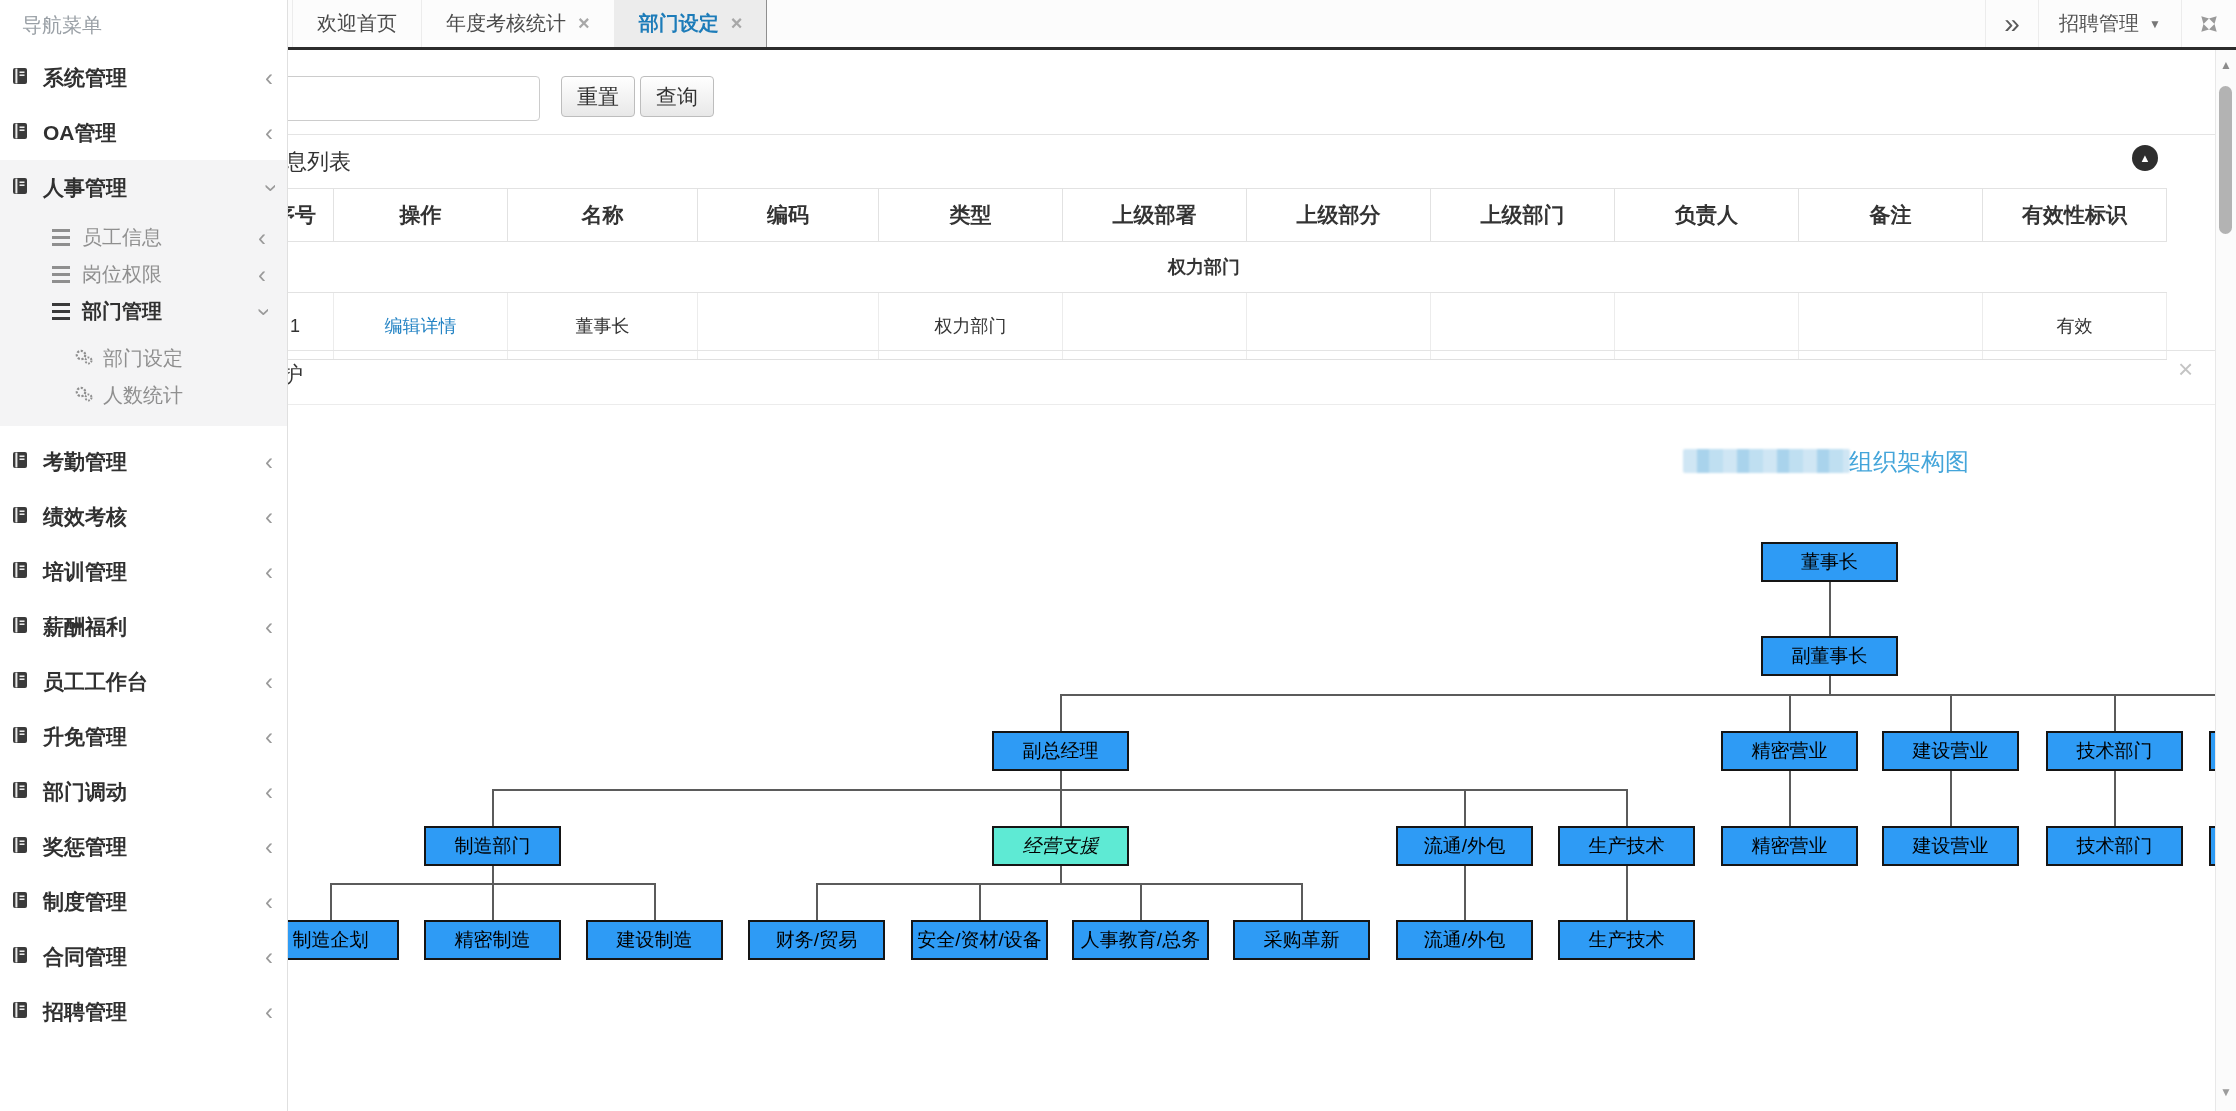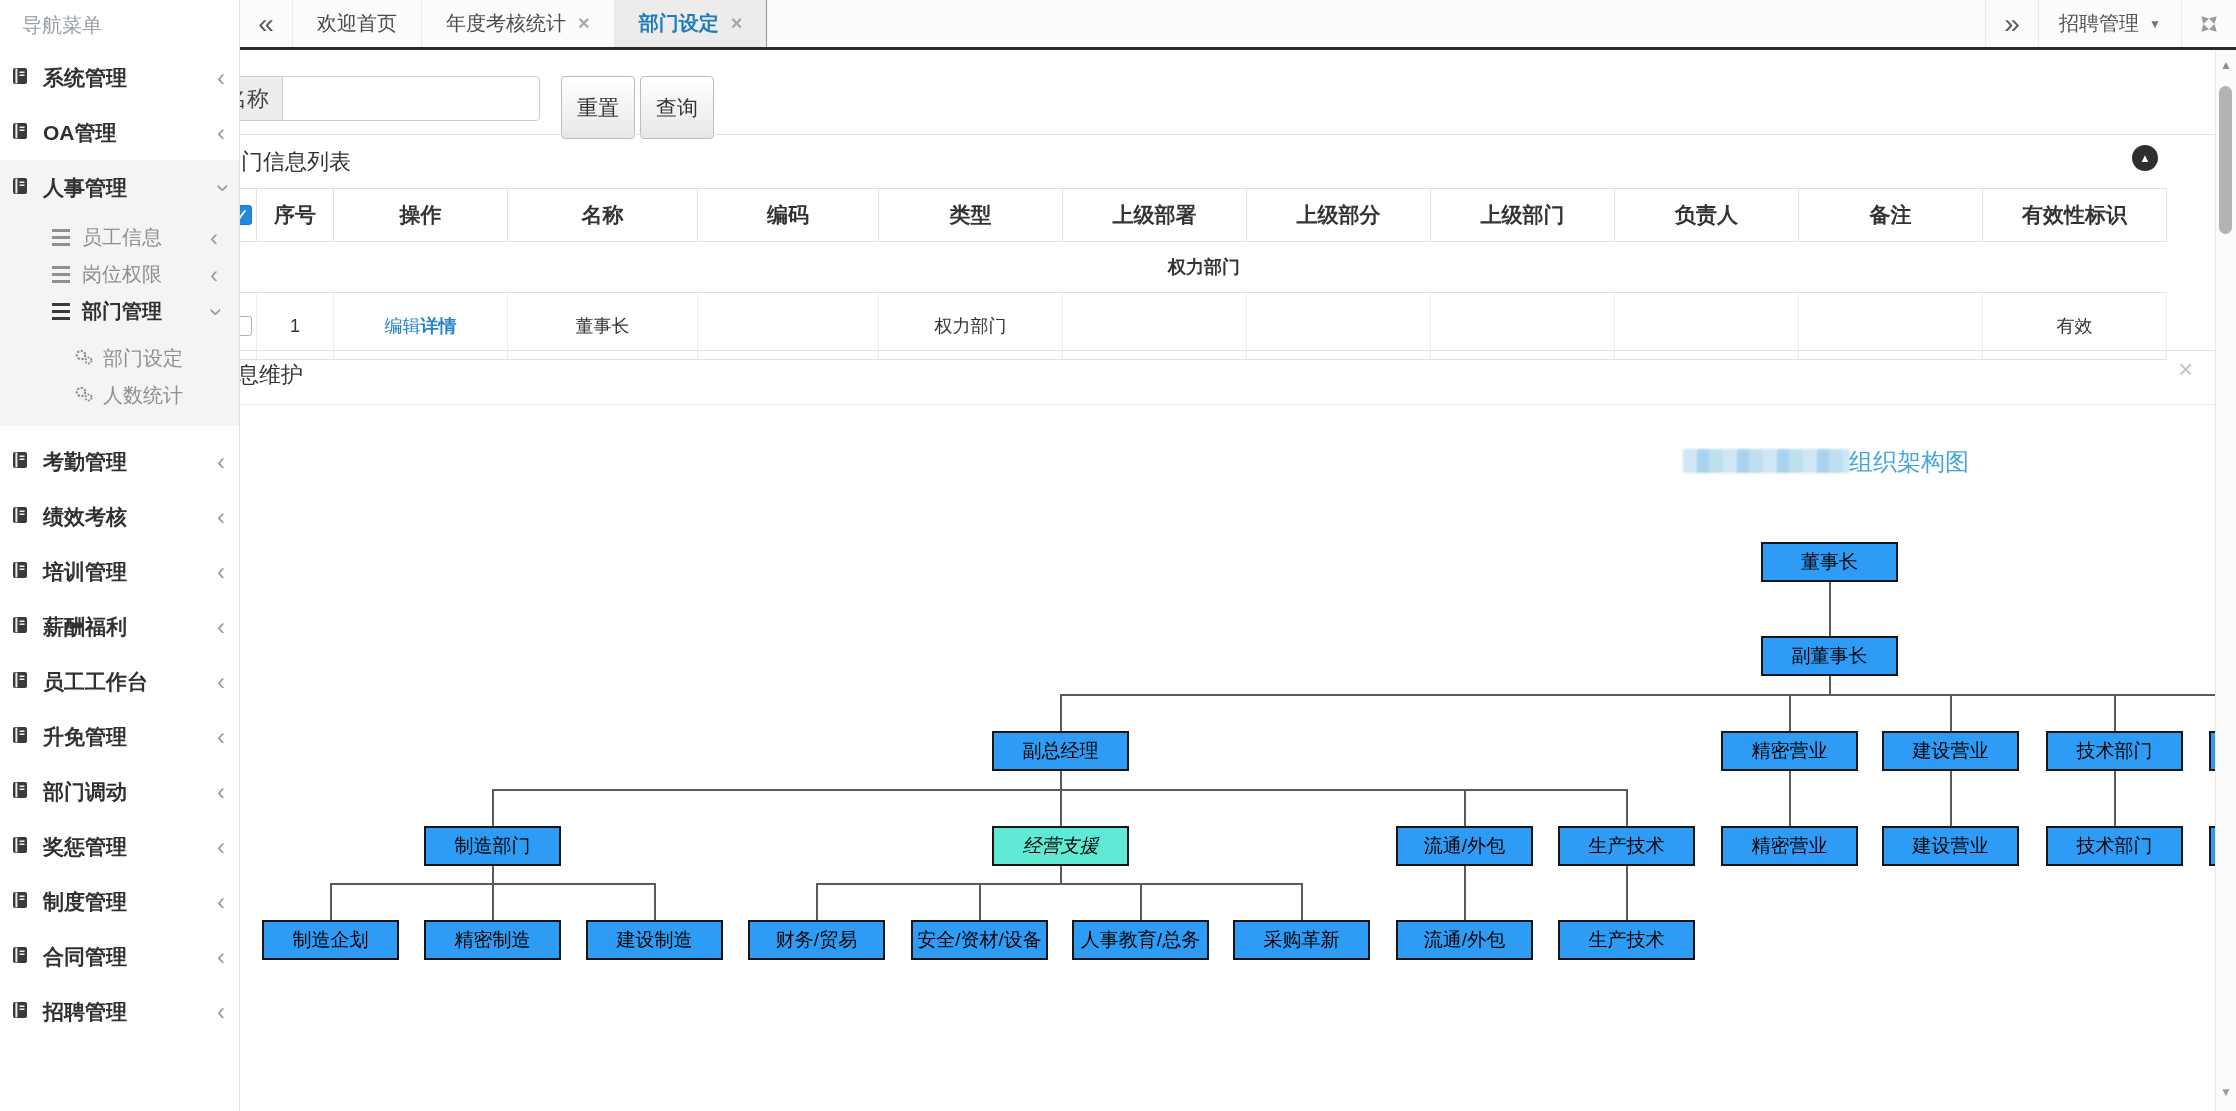--- a/index.html
+++ b/index.html
@@ -17,21 +17,21 @@
   .tab.active{background:#ececec;color:#1d7cb9;font-weight:bold;border-right:1px solid #8f8f8f;}
   .tab-close{margin-left:12px;color:#a8a8a8;font-weight:bold;font-size:20px;}
   .tab-spacer{flex:1;}
   .tab-actions{display:flex;align-items:center;gap:10px;padding:0 20px;border-left:1px solid #ececec;
                font-size:20px;color:#555;cursor:pointer;}
   .caret{font-size:12px;color:#777;}
   .right-scroll{border-left:1px solid #ececec;border-right:none;}
   .fullscreen-btn{width:54px;display:flex;align-items:center;justify-content:center;border-left:1px solid #ececec;cursor:pointer;}
 
   
-  .sidebar{position:absolute;left:0;top:0;bottom:0;width:240px;background:#fff;
+  .sidebar{position:absolute;left:0;top:0;bottom:0;width:288px;background:#fff;
            border-right:1px solid #e0e0e0;z-index:30;box-sizing:border-box;overflow:hidden;}
   .side-title{height:50px;display:flex;align-items:center;padding:0 22px;font-size:20px;color:#9aa0a6;}
   .s1row{height:55px;display:flex;align-items:center;padding:0 11px;gap:14px;cursor:pointer;}
   .s1row .lbl{flex:1;font-size:21px;font-weight:bold;color:#303030;}
   .chev{color:#9a9a9a;font-size:24px;line-height:1;width:14px;text-align:center;}
   .chev.down{transform:rotate(-90deg);}
   .group.active{background:#f4f4f5;margin-bottom:8px;padding-bottom:12px;}
   .sub{padding-top:4px;}
   .s2row{height:37px;display:flex;align-items:center;padding:0 18px 0 52px;gap:12px;cursor:pointer;}
   .s2row .lbl{flex:1;font-size:20px;color:#8f8f8f;font-weight:normal;}
@@ -41,21 +41,21 @@
   .icon-bars{width:18px;height:17px;background:repeating-linear-gradient(to bottom,#8f8f8f 0 3px,transparent 3px 7px);}
   .icon-bars.dark{background:repeating-linear-gradient(to bottom,#3a3a3a 0 3px,transparent 3px 7px);}
 
   
   .content{position:absolute;left:0;top:50px;right:21px;bottom:0;background:#fff;z-index:1;overflow:hidden;}
   .addon{position:absolute;left:170px;top:26px;width:113px;height:45px;background:#ededed;
          border:1px solid #ccc;border-right:none;border-radius:4px 0 0 4px;display:flex;align-items:center;
          justify-content:flex-end;padding-right:14px;box-sizing:border-box;font-size:22px;color:#444;}
   .search-input{position:absolute;left:282px;top:26px;width:258px;height:45px;border:1px solid #ccc;
          border-radius:0 4px 4px 0;box-sizing:border-box;font-size:20px;padding:0 10px;color:#333;outline:none;}
-  .btn{position:absolute;height:63px;border:1px solid #bdbdbd;border-radius:4px;
+  .btn{position:absolute;height:41px;border:1px solid #bdbdbd;border-radius:4px;
        background:linear-gradient(#ffffff,#e8e8e8);font-size:21px;color:#333;display:flex;align-items:center;
        justify-content:center;padding:0 15px;box-sizing:border-box;cursor:pointer;}
   #btn-reset{left:561px;top:26px;}
   #btn-query{left:640px;top:26px;}
   .btn-group{position:absolute;left:1838px;top:26px;display:flex;}
   .gbtn{height:45px;border:1px solid #bdbdbd;background:linear-gradient(#ffffff,#e8e8e8);font-size:21px;
         color:#333;display:flex;align-items:center;padding:0 15px;box-sizing:border-box;margin-left:-1px;cursor:pointer;}
   .gbtn:first-child{border-radius:4px 0 0 4px;margin-left:0;}
   .gbtn:last-child{border-radius:0 4px 4px 0;padding:0 9px;}
   .hline{position:absolute;left:0;right:0;height:1px;background:#e4e4e4;}
@@ -68,21 +68,21 @@
   #dept-table{position:absolute;left:228px;top:138px;border-collapse:collapse;table-layout:fixed;width:1938px;}
   #dept-table th{height:50px;border:1px solid #e2e2e2;font-size:21px;font-weight:bold;color:#333;background:#fff;}
   #dept-table td{font-size:18px;color:#333;text-align:center;overflow:hidden;}
   tr.group-row td{height:48px;text-align:left;padding-left:14px;font-weight:bold;font-size:21px;
                   border-bottom:1px solid #e2e2e2;}
   tr.data-row td{height:64px;border:1px solid #ececec;border-bottom:1px solid #e0e0e0;}
   .cb{width:20px;height:20px;border:1px solid #b0b0b0;border-radius:3px;background:#fff;margin-left:2px;box-sizing:border-box;}
   .cb.checked{background:#1e88e5;border-color:#1a79cf;color:#fff;display:flex;align-items:center;
               justify-content:center;font-size:15px;}
   .link{color:#2383c4;cursor:pointer;}
-  .link + .link{font-weight:bold;}
+  .link + .link{}
 
   
   #org-chart{position:absolute;left:0;right:0;top:354px;bottom:0;overflow:hidden;}
   .org-box{position:absolute;width:137px;height:40px;box-sizing:border-box;background:#2e9bf5;
            border:2px solid #151515;display:flex;align-items:center;justify-content:center;
            font-size:19px;color:#000;white-space:nowrap;}
   .org-line{position:absolute;background:#5b5b5b;}
   .censored{position:absolute;left:1683px;top:45px;width:167px;height:24px;border-radius:2px;
      background:repeating-linear-gradient(90deg,#cfe6f4 0 14px,#a9d3ec 14px 26px,#bfdff1 26px 40px),
                 repeating-linear-gradient(0deg,rgba(255,255,255,.3) 0 6px,rgba(120,180,220,.25) 6px 12px);

